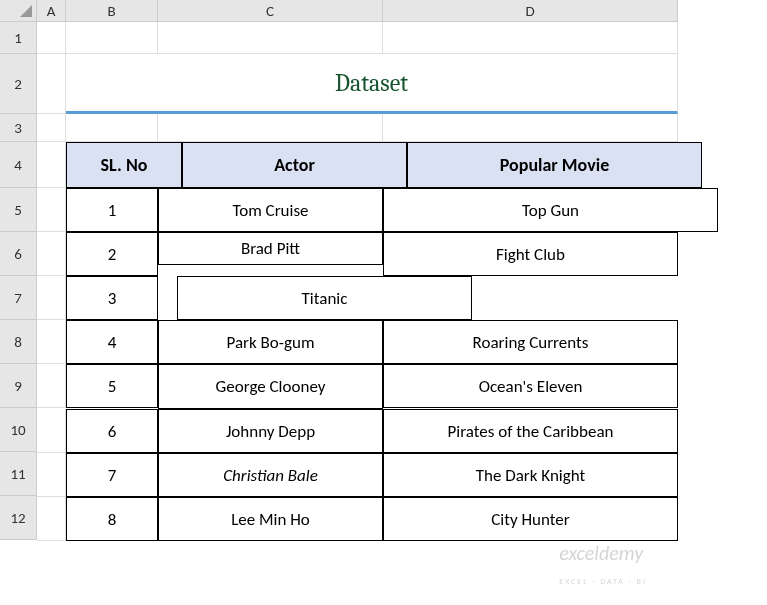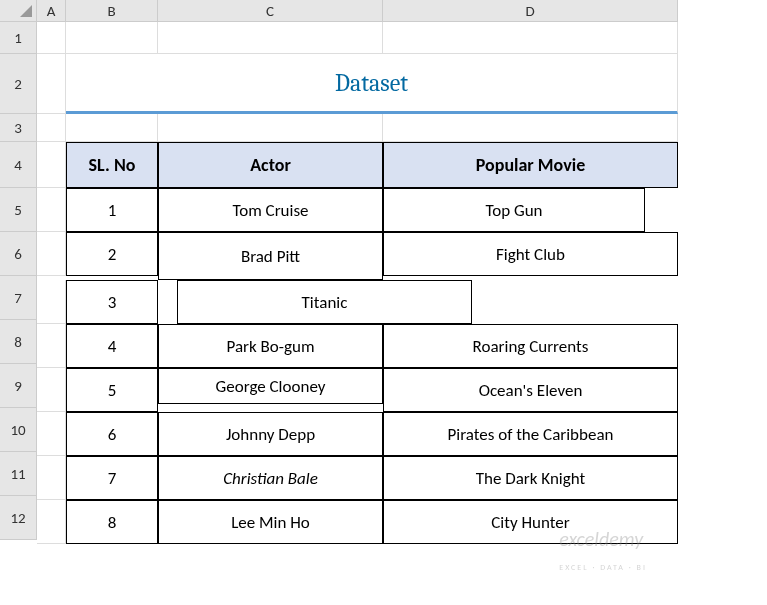--- a/index.html
+++ b/index.html
@@ -68,36 +68,36 @@
     .grid-cell {
       border-right: 1px solid #ddd;
       border-bottom: 1px solid #ddd;
       display: flex;
       align-items: center;
       justify-content: center;
     }
     .title-cell {
       font-family: Cambria, Georgia, serif;
       font-size: 24px;
-      color: #0369a1;
+      color: #14532d;
       border-bottom: 3px solid #5b9bd5;
     }
     .table-header {
       background: #d9e1f2;
       border: 1px solid #000 !important;
       font-weight: bold;
       font-size: 18px;
     }
     .table-cell {
       border: 1px solid #000 !important;
       font-size: 17px;
     }
     .watermark {
       position: absolute;
-      bottom: 30px;
+      bottom: 16px;
       right: 120px;
       opacity: 0.35;
       font-style: italic;
       color: #888;
       font-size: 20px;
     }
     .watermark .sub {
       font-size: 8px;
       letter-spacing: 2px;
       font-style: normal;
@@ -144,51 +144,51 @@
       <div class="grid-cell title-cell" style="width: 612px; height: 60px;">Dataset</div>
     </div>
     <div class="grid-row">
       <div class="grid-cell" style="width: 29px; height: 28px;"></div>
       <div class="grid-cell" style="width: 92px; height: 28px;"></div>
       <div class="grid-cell" style="width: 225px; height: 28px;"></div>
       <div class="grid-cell" style="width: 295px; height: 28px;"></div>
     </div>
     <div class="grid-row">
       <div class="grid-cell" style="width: 29px; height: 46px;"></div>
-      <div class="grid-cell table-header" style="width: 92px; height: 46px;">SL. No</div>
+      <div class="grid-cell table-header" style="width: 116px; height: 46px;">SL. No</div>
       <div class="grid-cell table-header" style="width: 225px; height: 46px;">Actor</div>
       <div class="grid-cell table-header" style="width: 295px; height: 46px;">Popular Movie</div>
     </div>
     <div class="grid-row">
       <div class="grid-cell" style="width: 29px; height: 44px;"></div>
       <div class="grid-cell table-cell" style="width: 92px; height: 44px;">1</div>
       <div class="grid-cell table-cell" style="width: 225px; height: 44px;">Tom Cruise</div>
-      <div class="grid-cell table-cell" style="width: 262px; height: 44px;">Top Gun</div>
+      <div class="grid-cell table-cell" style="width: 335px; height: 44px;">Top Gun</div>
     </div>
     <div class="grid-row">
       <div class="grid-cell" style="width: 29px; height: 44px;"></div>
       <div class="grid-cell table-cell" style="width: 92px; height: 44px;">2</div>
-      <div class="grid-cell table-cell" style="width: 225px; height: 48px;">Brad Pitt</div>
+      <div class="grid-cell table-cell" style="width: 225px; height: 33px;">Brad Pitt</div>
       <div class="grid-cell table-cell" style="width: 295px; height: 44px;">Fight Club</div>
     </div>
     <div class="grid-row">
       <div class="grid-cell" style="width: 29px; height: 44px;"></div>
       <div class="grid-cell table-cell" style="width: 92px; height: 44px;">3</div>
       <div class="grid-cell table-cell" style="width: 295px; height: 44px; margin-left: 19px;">Titanic</div>
     </div>
     <div class="grid-row">
       <div class="grid-cell" style="width: 29px; height: 44px;"></div>
       <div class="grid-cell table-cell" style="width: 92px; height: 44px;">4</div>
       <div class="grid-cell table-cell" style="width: 225px; height: 44px;">Park Bo-gum</div>
       <div class="grid-cell table-cell" style="width: 295px; height: 44px;">Roaring Currents</div>
     </div>
     <div class="grid-row">
       <div class="grid-cell" style="width: 29px; height: 44px;"></div>
       <div class="grid-cell table-cell" style="width: 92px; height: 44px;">5</div>
-      <div class="grid-cell table-cell" style="width: 225px; height: 36px;">George Clooney</div>
+      <div class="grid-cell table-cell" style="width: 225px; height: 45px;">George Clooney</div>
       <div class="grid-cell table-cell" style="width: 295px; height: 44px;">Ocean's Eleven</div>
     </div>
     <div class="grid-row">
       <div class="grid-cell" style="width: 29px; height: 44px;"></div>
       <div class="grid-cell table-cell" style="width: 92px; height: 44px;">6</div>
       <div class="grid-cell table-cell" style="width: 225px; height: 44px;">Johnny Depp</div>
       <div class="grid-cell table-cell" style="width: 295px; height: 44px;">Pirates of the Caribbean</div>
     </div>
     <div class="grid-row">
       <div class="grid-cell" style="width: 29px; height: 44px;"></div>

